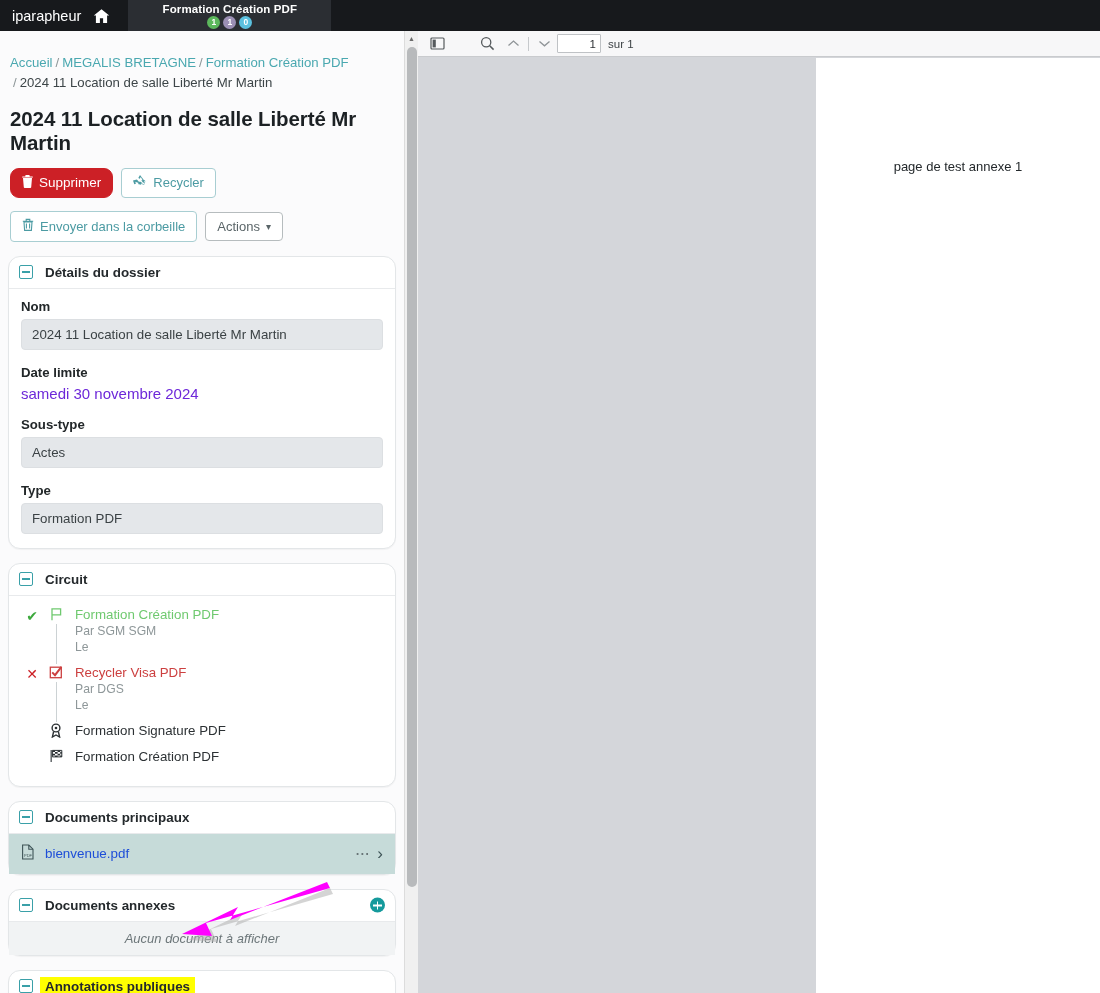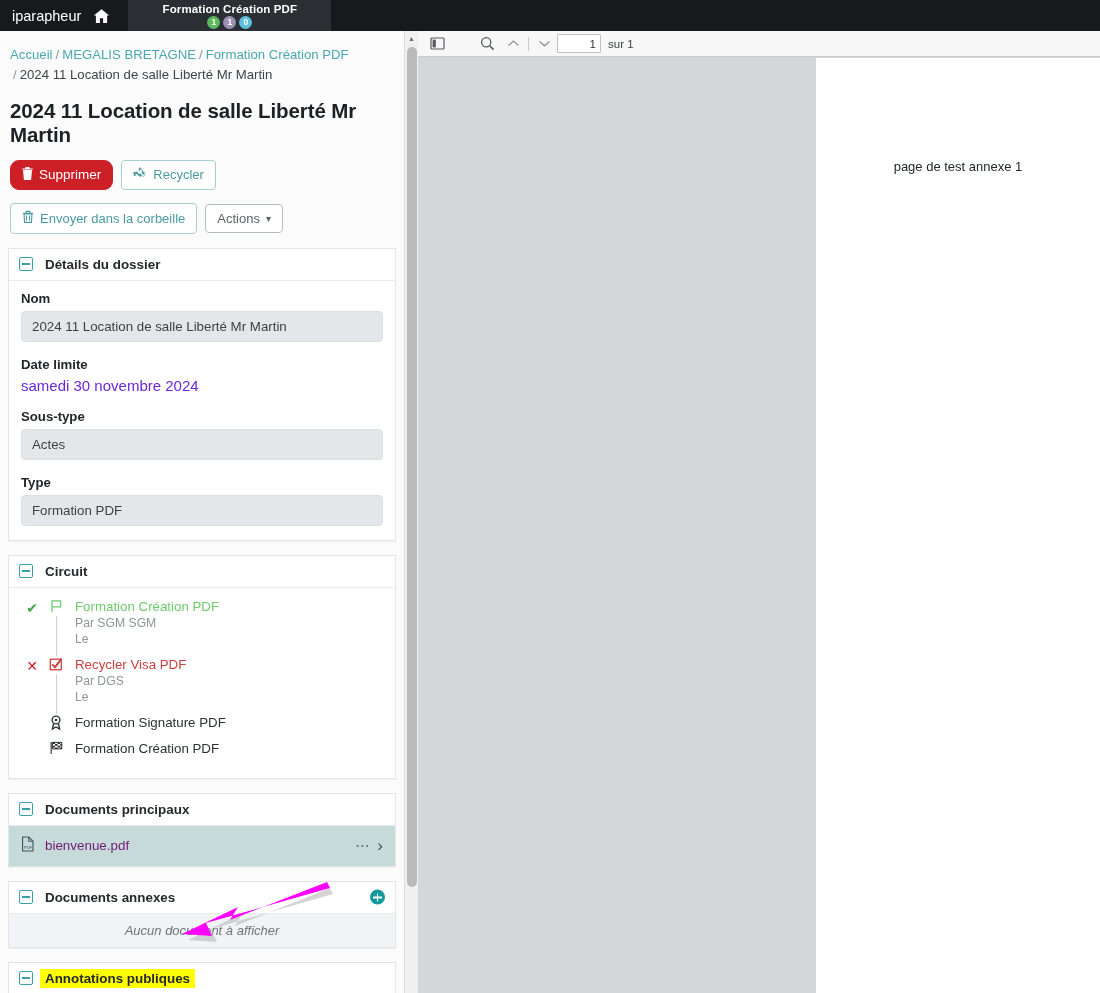--- a/index.html
+++ b/index.html
@@ -39,21 +39,21 @@
   .badge.green { background: #5cb85c; }
   .badge.purple { background: #9b8fb4; }
   .badge.blue { background: #5bc0de; }
 
   
   .left {
     position: absolute; left: 0; top: 31px; width: 404px; height: 962px;
     background: #fbfbfc; overflow: hidden;
   }
   .breadcrumb {
-    padding: 14px 10px 4px 10px; font-size: 13.2px;
+    padding: 22px 10px 4px 10px; font-size: 13.2px;
     line-height: 1.55; color: #3aa7a7;
   }
   .breadcrumb a { color: #4aa8b0; text-decoration: none; }
   .breadcrumb .sep { color: #8d9698; margin: 0 3px; }
   .breadcrumb .current { color: #3d4548; }
 
   .page-title {
     padding: 9px 10px 0 10px;
     font-size: 20.5px; font-weight: bold; color: #1c2124;
     letter-spacing: -.1px;
@@ -66,21 +66,21 @@
     padding: 6px 11px; border: 1px solid transparent;
     background: #fff; white-space: nowrap;
   }
   .btn-danger { background: #cc2026; color: #fff; border-color: #cc2026; font-size: 13.5px; border-radius: 9px; }
   .btn-outline { border-color: #a8ced2; color: #4c9ba3; }
   .btn-outline-gray { border-color: #b6bcbe; color: #5a6568; }
 
   
   .card {
     margin: 14px 8px 0 8px; background: #fff;
-    border: 1px solid #e3e6e8; border-radius: 0;
+    border: 1px solid #e3e6e8; border-radius: 12px;
     box-shadow: 0 1px 1px rgba(0,0,0,.04);
   }
   .card-head {
     display: flex; align-items: center; gap: 12px;
     padding: 8px 10px; border-bottom: 1px solid #e8eaec;
     position: relative;
   }
   .card-title { font-size: 13.4px; font-weight: bold; color: #24292c; }
   .card-title.hl { background: #ffff00; padding: 2px 5px; margin: -2px -5px; }
   .toggle-box {
@@ -130,21 +130,21 @@
   .step-name.todo { color: #2c3134; }
   .step-meta { font-size: 12.2px; color: #8e9799; line-height: 16px; }
   .chk-ok { color: #3da93d; }
   .chk-ko { color: #cc2026; }
 
   
   .doc-row {
     display: flex; align-items: center; gap: 10px;
     background: #c6dbd9; padding: 10px 12px; cursor: pointer;
   }
-  .doc-name { font-size: 13.4px; color: #701a75; flex: 1; }
+  .doc-name { font-size: 13.4px; color: #1d4ed8; flex: 1; }
   .doc-dots { color: #4a5457; font-size: 14px; letter-spacing: 0; line-height: 8px;
     writing-mode: vertical-rl; cursor: pointer; }
   .doc-chevron { color: #3e5457; font-size: 17px; line-height: 14px; cursor: pointer; }
   .empty-row {
     background: #f1f3f4; padding: 9px 12px; text-align: center;
     font-size: 13px; font-style: italic; color: #6c7679;
   }
 
   
   .anno { padding: 13px 12px 16px 12px; }

